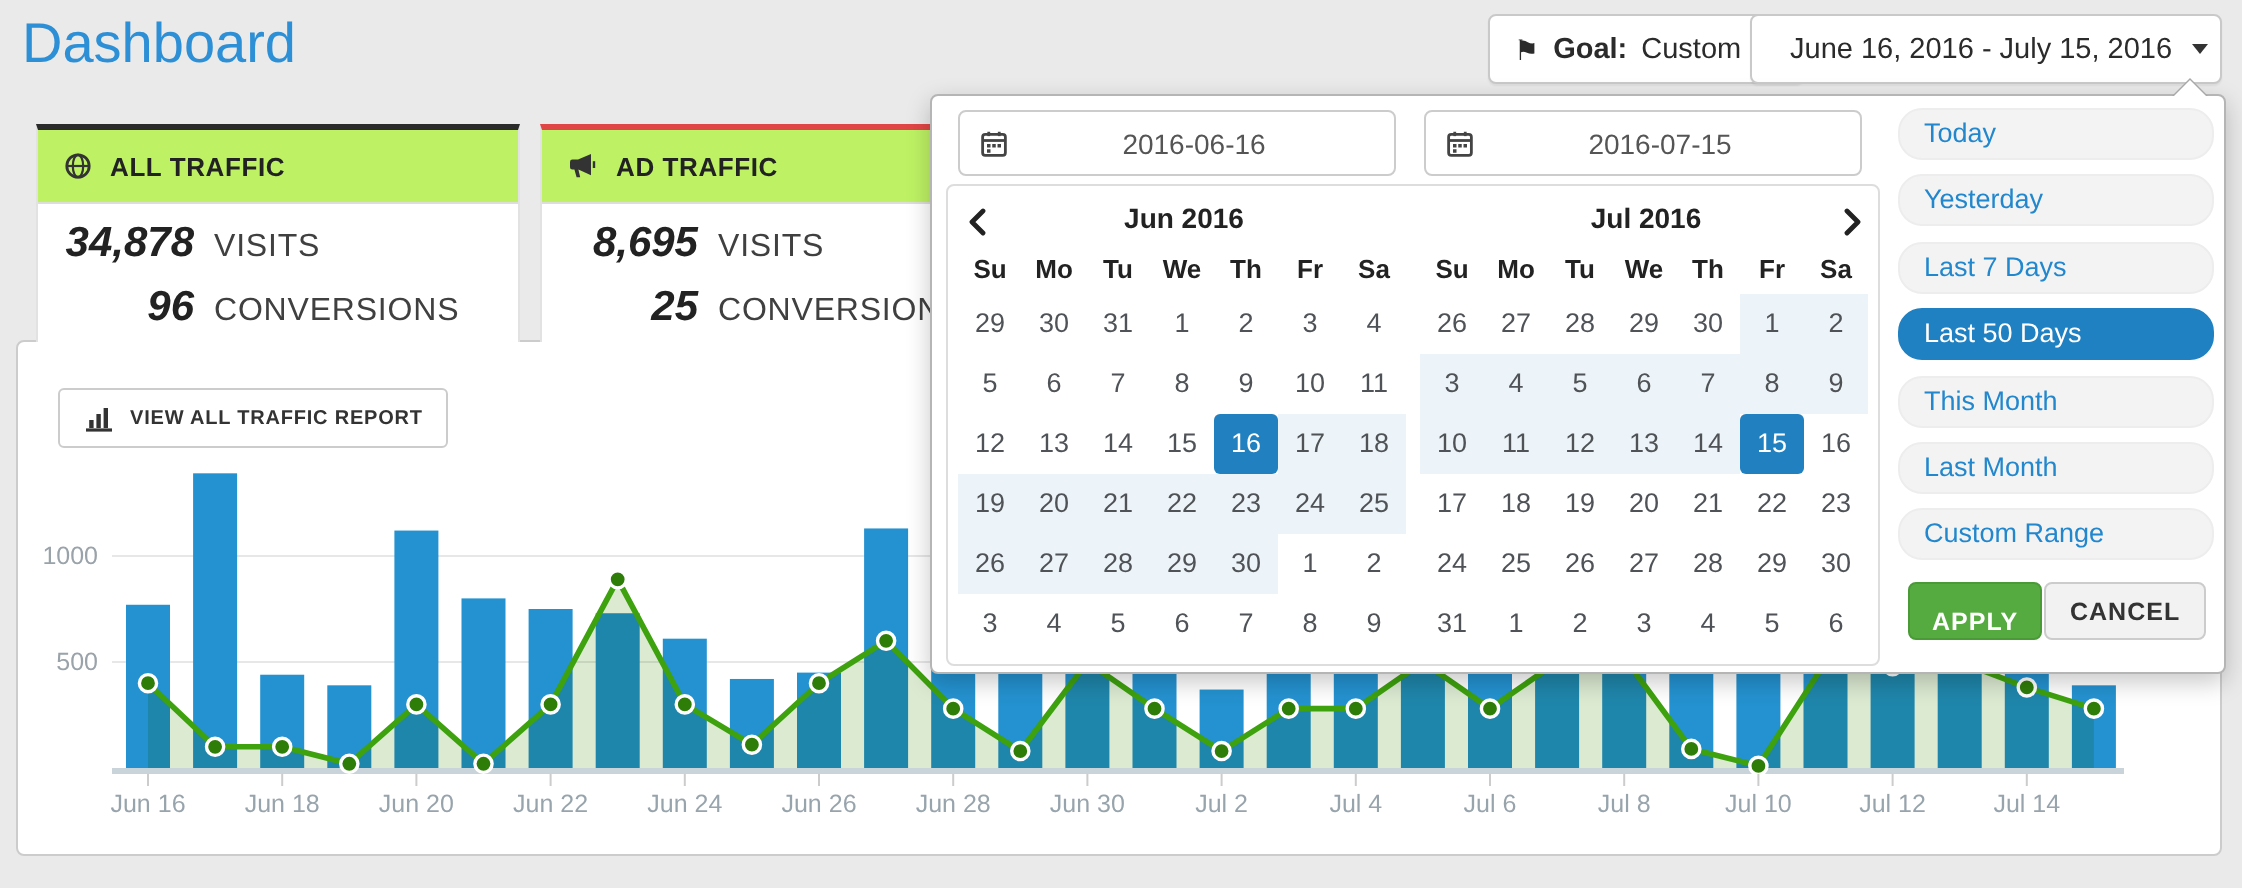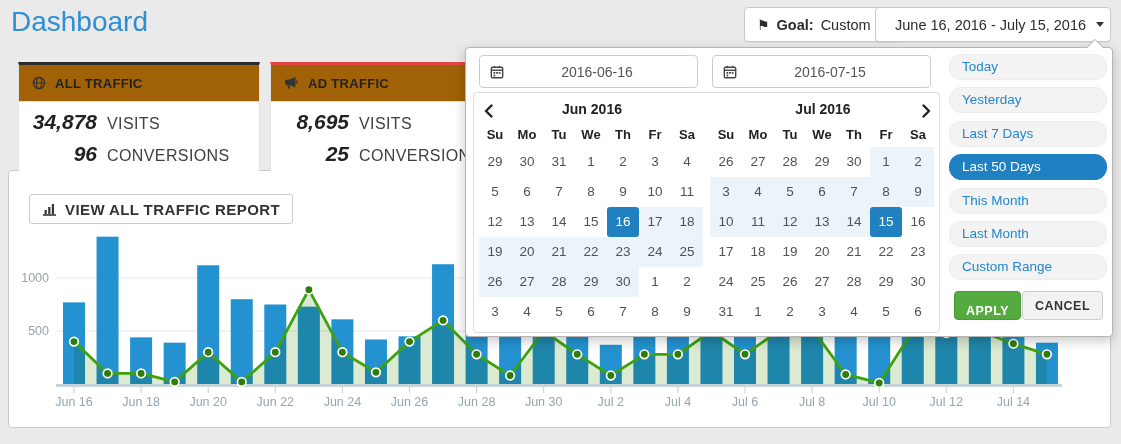--- a/index.html
+++ b/index.html
@@ -19,31 +19,31 @@
   .date-btn { left:875px; width:236px; }
   .bold { font-weight:bold; }
   .caret { display:inline-block; width:0; height:0; border-left:4px solid transparent; border-right:4px solid transparent; border-top:5px solid #333; margin-left:3px; }
   .flag-glyph { font-size:14px; line-height:1; }
 
   
   .card { position:absolute; top:62px; width:242px; height:109px; background:#fff;
           border-left:1px solid #e2e2e2; border-right:1px solid #e2e2e2; z-index:5; }
   .card-all { left:18px;  border-top:3px solid #2b2b2b; }
   .card-ad  { left:270px; border-top:3px solid #e14646; }
-  .card-header { height:37px; background:#a16207; border-bottom:1px solid #ddd; display:flex; align-items:center; gap:9px; padding-left:13px; font-weight:bold; font-size:13px; letter-spacing:.3px; color:#222; }
+  .card-header { height:37px; background:#bef264; border-bottom:1px solid #ddd; display:flex; align-items:center; gap:9px; padding-left:13px; font-weight:bold; font-size:13px; letter-spacing:.3px; color:#222; }
   .stat-row { display:flex; align-items:baseline; margin-top:8px; }
   .stat-value { width:78px; text-align:right; font-weight:bold; font-size:21px; color:#222;font-style:italic; }
   .stat-label { margin-left:10px; font-size:16px; color:#404040; letter-spacing:.4px; }
 
   
   .panel { position:absolute; left:8px; top:170px; width:1103px; height:258px;
            background:#fff; border:1px solid #ccc; border-radius:4px; z-index:1; }
   .report-btn { position:absolute; left:20px; top:23px; height:30px; display:flex; align-items:center; gap:8px;
                 background:#fff; border:1px solid #ccc; border-radius:3px; padding:0 12px;
-                font-size:15px; font-weight:bold; color:#333; letter-spacing:.4px; cursor:pointer; }
+                font-size:10px; font-weight:bold; color:#333; letter-spacing:.4px; cursor:pointer; }
   .chart-svg { position:absolute; left:0; top:0; }
 
   
   .popup { position:absolute; left:465px; top:47px; width:648px; height:290px; background:#fff;
            border:1px solid #b5b5b5; border-radius:4px; box-shadow:0 4px 12px rgba(0,0,0,.22); z-index:20; }
   .notch-outer { position:absolute; top:-9px; left:620px; width:0; height:0;
                  border-left:9px solid transparent; border-right:9px solid transparent; border-bottom:9px solid #a8a8a8; }
   .notch-inner { position:absolute; top:-8px; left:621px; width:0; height:0;
                  border-left:8px solid transparent; border-right:8px solid transparent; border-bottom:8px solid #fff; }
   .dp-input { position:absolute; top:7px; width:219px; height:33px; border:1px solid #ccc; border-radius:4px;

